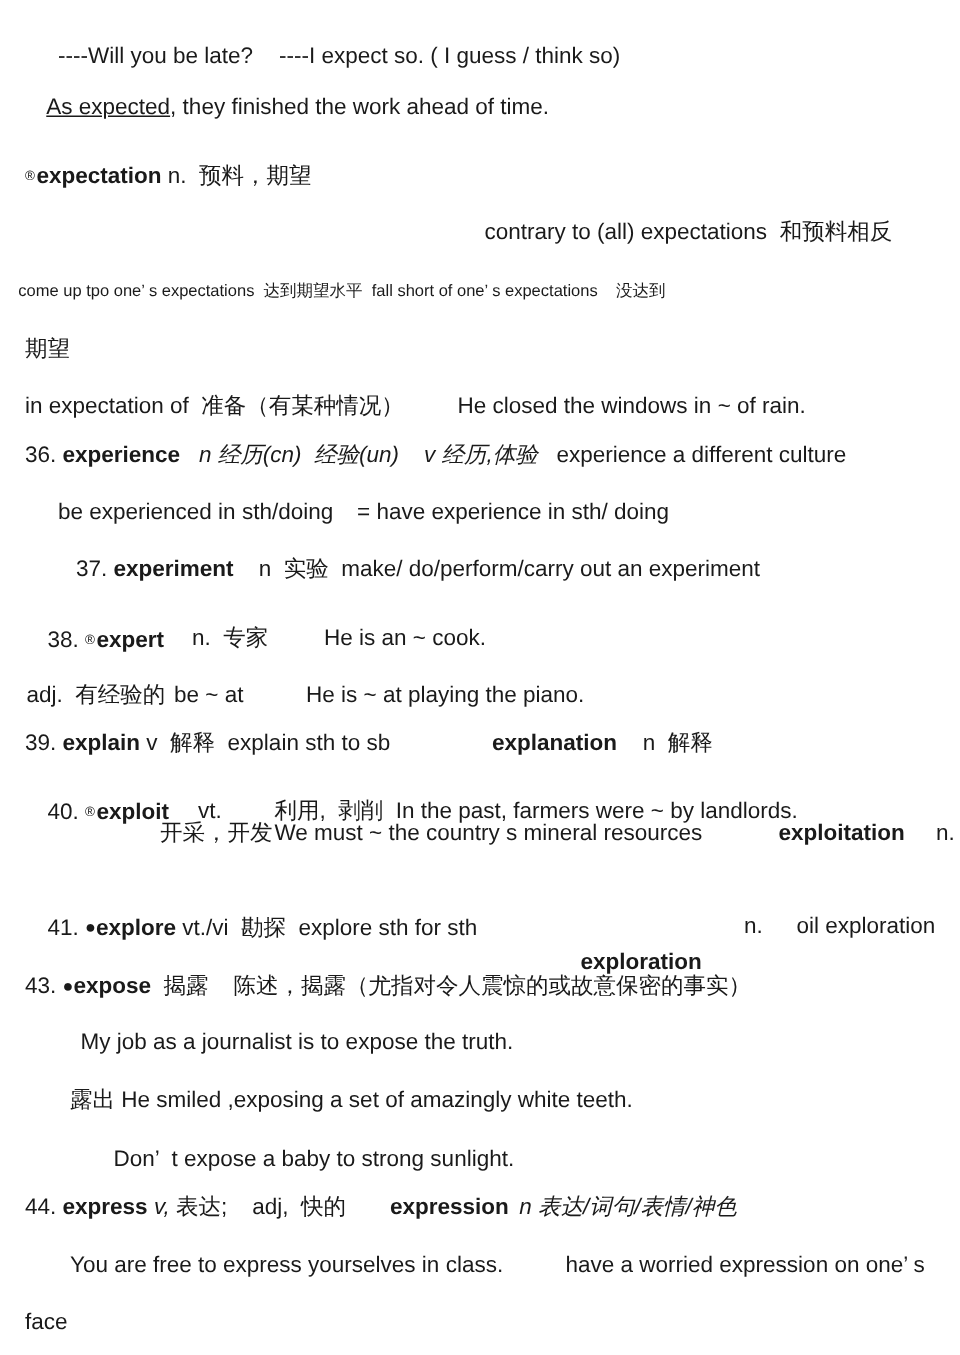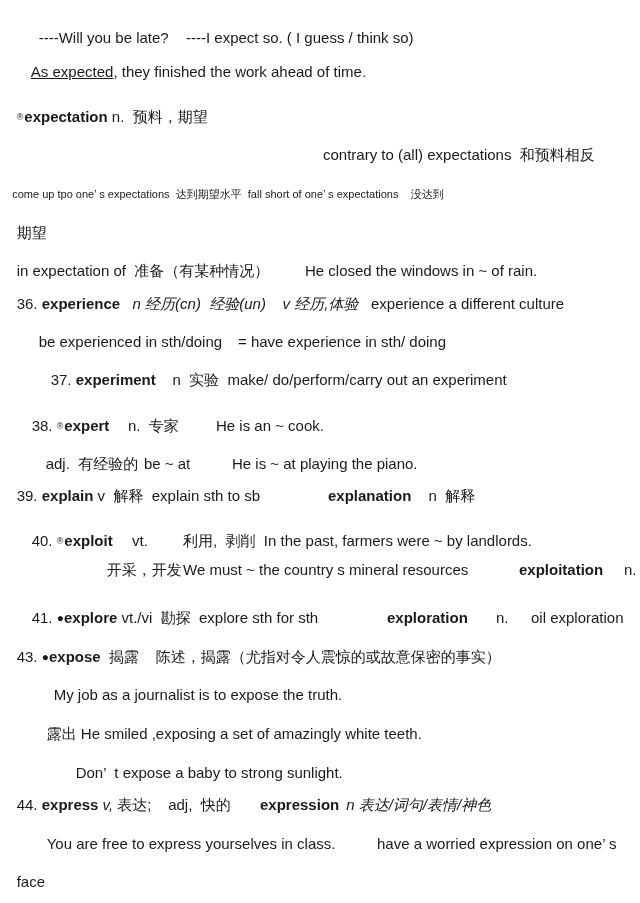--- a/index.html
+++ b/index.html
@@ -79,38 +79,38 @@
   </div>
 
   <div class="line" style="top:350px; left:0px;margin-left:34px;">
     <span>37. </span><span class="b">experiment</span><span>    n  实验  make/ do/perform/carry out an experiment</span>
   </div>
 
   <div class="line" style="top:396px; left:15px;">
     <span>38. </span><span class="mark">®</span><span class="b">expert</span><span style="position:absolute; left:113px;">n.  专家</span><span style="position:absolute; left:201px;text-align:center;">He is an ~ cook.</span>
   </div>
 
-  <div class="line" style="top:434px; left:29px;">
+  <div class="line" style="top:434px; left:1px;">
     <span>adj.  有经验的</span><span style="position:absolute; left:115px;">be ~ at</span><span style="position:absolute; left:203px;">He is ~ at playing the piano.</span>
   </div>
 
   <div class="line" style="top:466px; left:0px;">
     <span>39. </span><span class="b">explain</span><span> v  解释  explain sth to sb</span><span style="position:absolute; left:328px;" class="b">explanation</span><span style="position:absolute; left:416px;">   n  解释</span>
   </div>
 
   <div class="line" style="top:511px; left:15px;">
     <span>40. </span><span class="mark">®</span><span class="b">exploit</span><span style="position:absolute; left:117px;">vt.</span><span style="position:absolute; left:168px;">利用,  剥削  In the past, farmers were ~ by landlords.</span>
   </div>
 
-  <div class="line" style="top:540px; left:90px;">
+  <div class="line" style="top:526px; left:90px;">
     <span>开采，开发</span><span style="position:absolute; left:93px;">We must ~ the country s mineral resources</span><span style="position:absolute; left:429px;" class="b">exploitation</span><span style="position:absolute; left:534px;">n.</span>
   </div>
 
   <div class="line" style="top:588px; left:15px;">
-    <span>41. </span><span class="dot">●</span><span class="b">explore</span><span> vt./vi  勘探  explore sth for sth</span><span style="position:absolute; left:372px;" class="b">exploration</span><span style="position:absolute; left:481px;">n.</span><span style="position:absolute; left:516px;">oil exploration</span>
+    <span>41. </span><span class="dot">●</span><span class="b">explore</span><span> vt./vi  勘探  explore sth for sth</span><span style="position:absolute; left:372px;margin-top:24px;" class="b">exploration</span><span style="position:absolute; left:481px;">n.</span><span style="position:absolute; left:516px;">oil exploration</span>
   </div>
 
   <div class="line" style="top:627px; left:0px;">
     <span>43. </span><span class="dot">●</span><span class="b">expose</span><span>  揭露    陈述，揭露（尤指对令人震惊的或故意保密的事实）</span>
   </div>
 
   <div class="line" style="top:665px; left:37px;">
     <span>My job as a journalist is to expose the truth.</span>
   </div>
 

